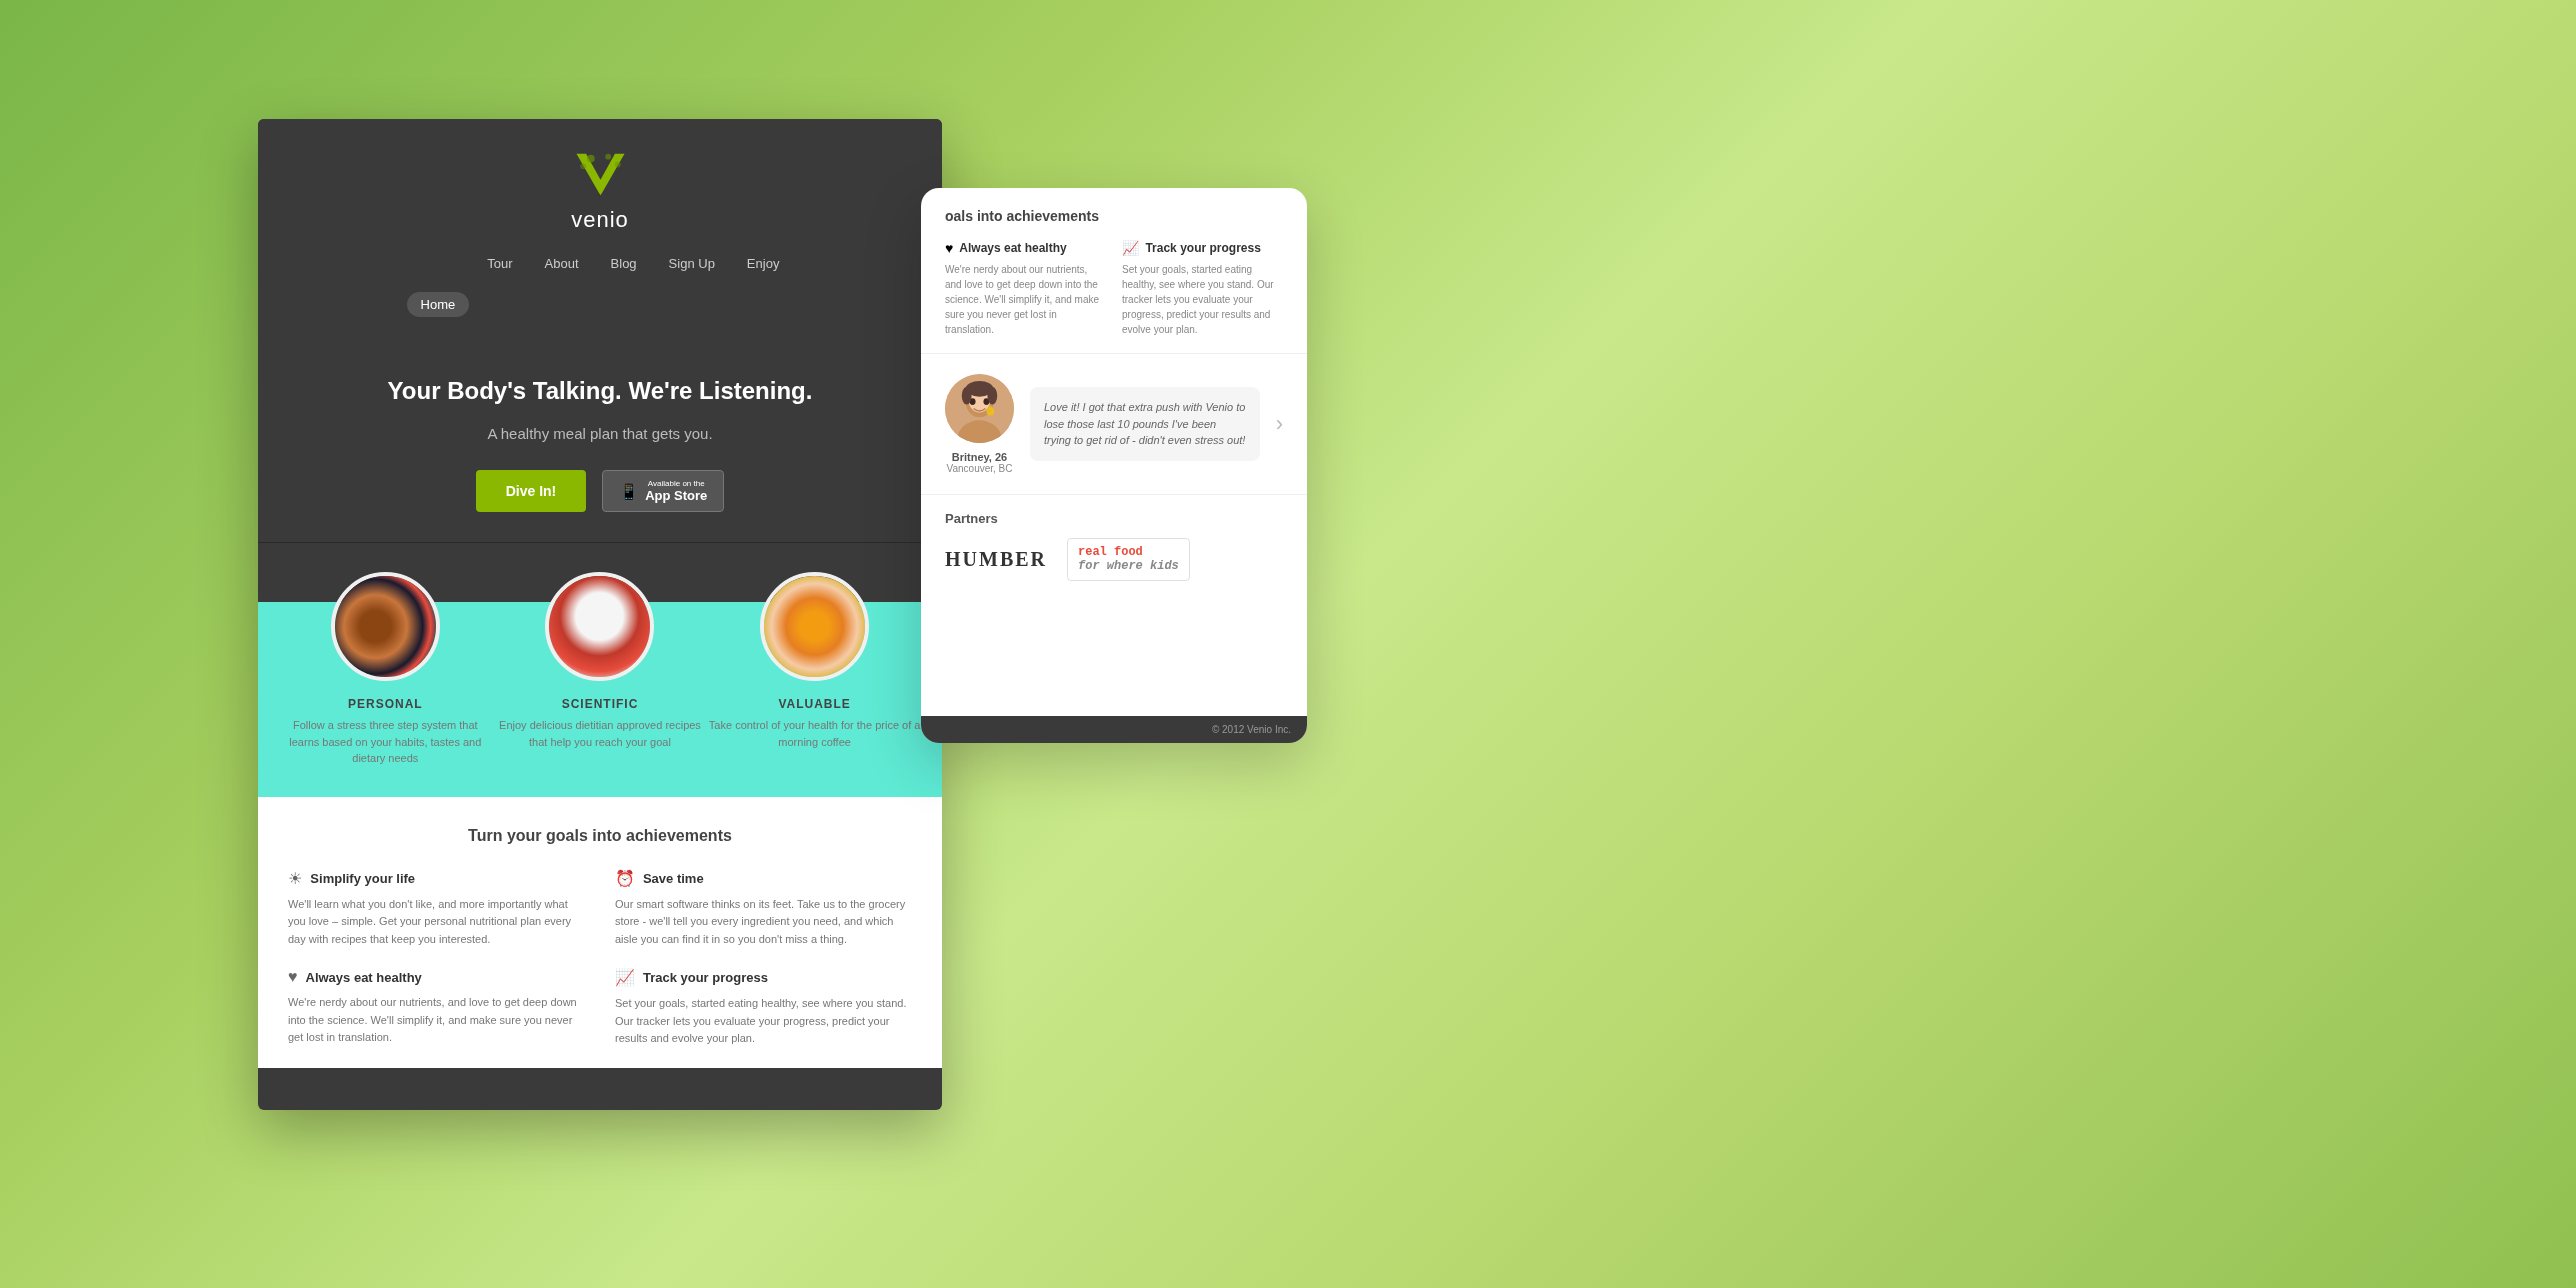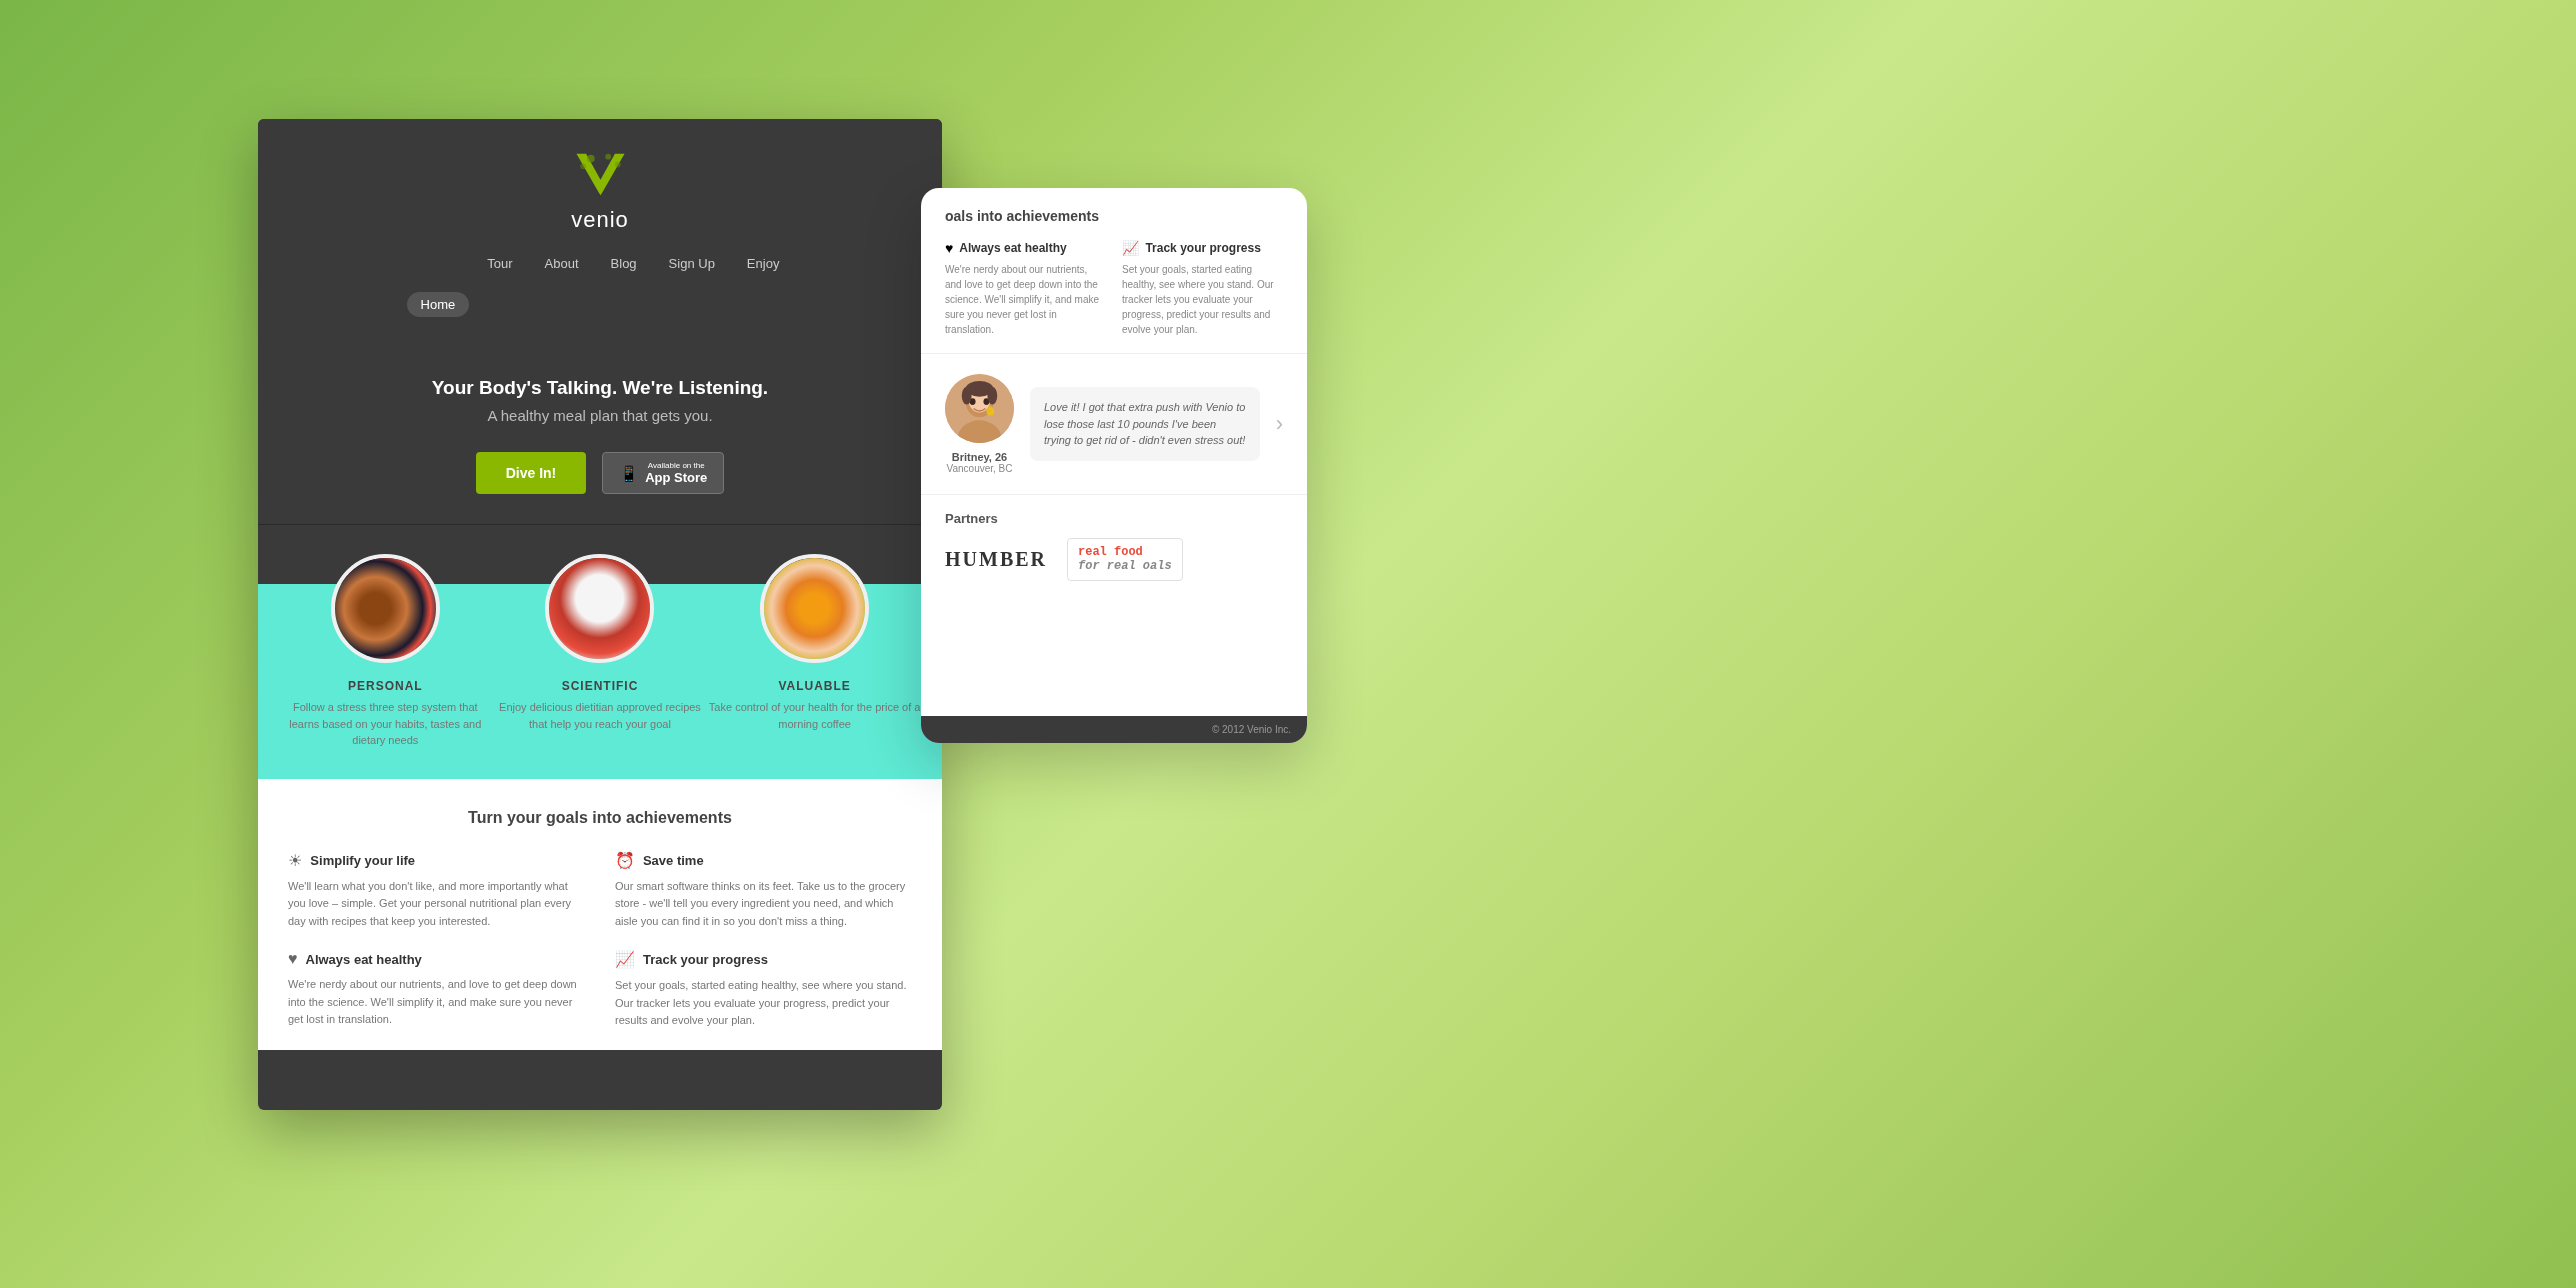--- a/index.html
+++ b/index.html
@@ -65,23 +65,23 @@
 
     
     .hero-section {
       background: #3a3a3a;
       text-align: center;
       padding: 10px 40px 30px;
       border-bottom: 1px solid #2a2a2a;
     }
     .hero-title {
       color: #ffffff;
-      font-size: 19px;
+      font-size: 24px;
       font-weight: 700;
-      margin-bottom: 8px;
+      margin-bottom: 20px;
     }
     .hero-subtitle {
       color: #bbbbbb;
       font-size: 15px;
       margin-bottom: 28px;
     }
     .hero-buttons {
       display: flex;
       justify-content: center;
       gap: 16px;
@@ -504,21 +504,21 @@
     <div class="testimonial-bubble">Love it! I got that extra push with Venio to lose those last 10 pounds I've been trying to get rid of - didn't even stress out!</div>
     <div class="testimonial-nav">›</div>
   </div>
 
   <div class="partners-section">
     <div class="partners-title">Partners</div>
     <div class="partners-logos">
       <div class="partner-humber">HUMBER</div>
       <div class="partner-realfood">
         <div class="partner-realfood-text">
-          real food<br><span>for real oals</span>
+          real food<br><span>for where kids</span>
         </div>
       </div>
     </div>
   </div>
 
   <div class="side-footer">
     <span>© 2012 Venio Inc.</span>
   </div>
 </div>
 

